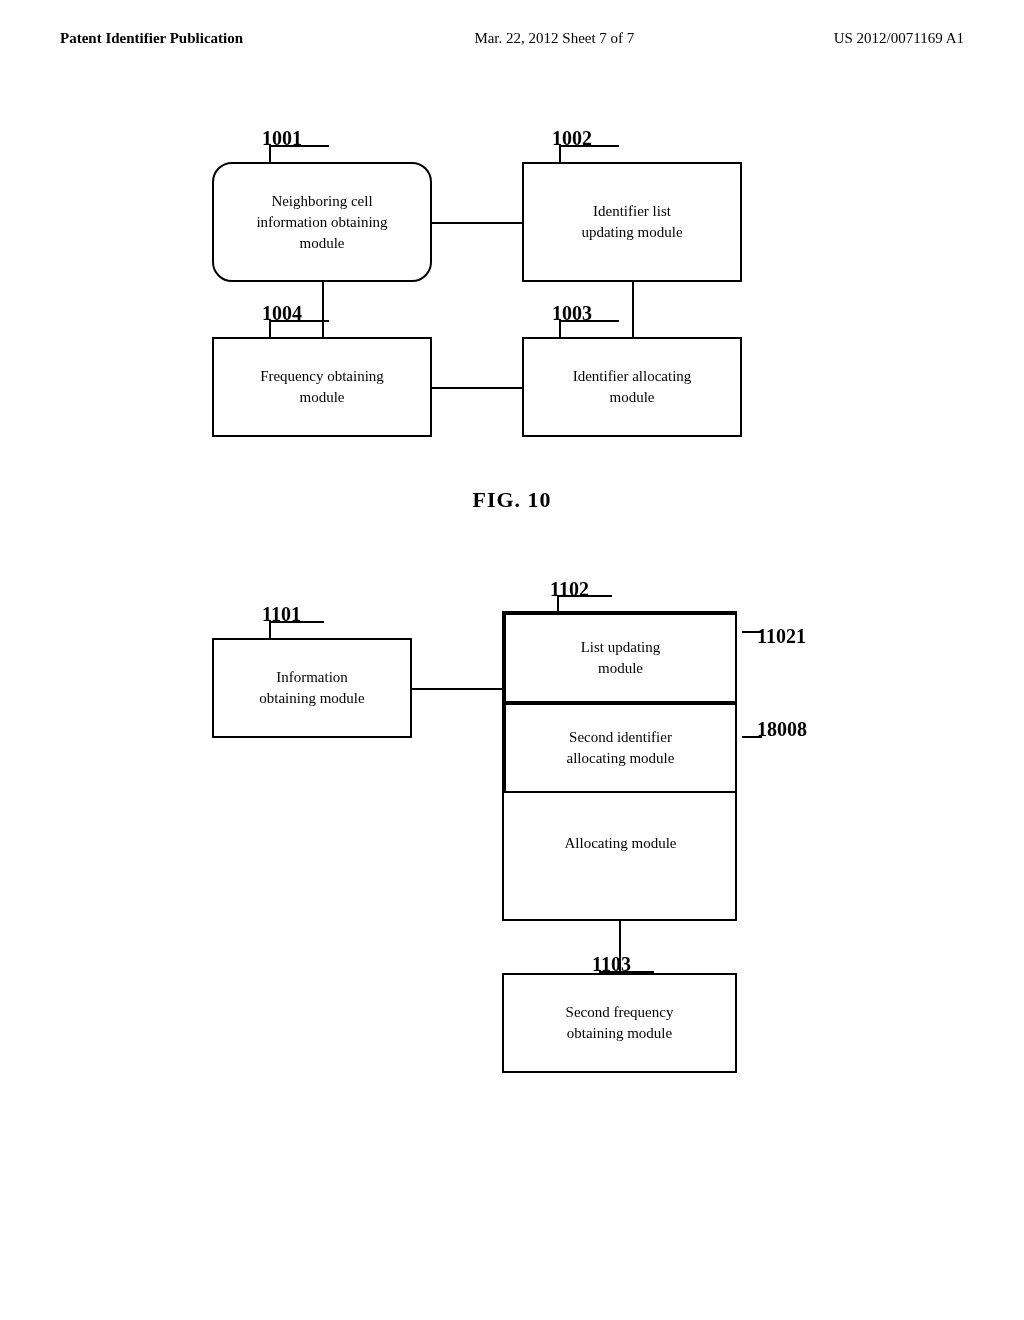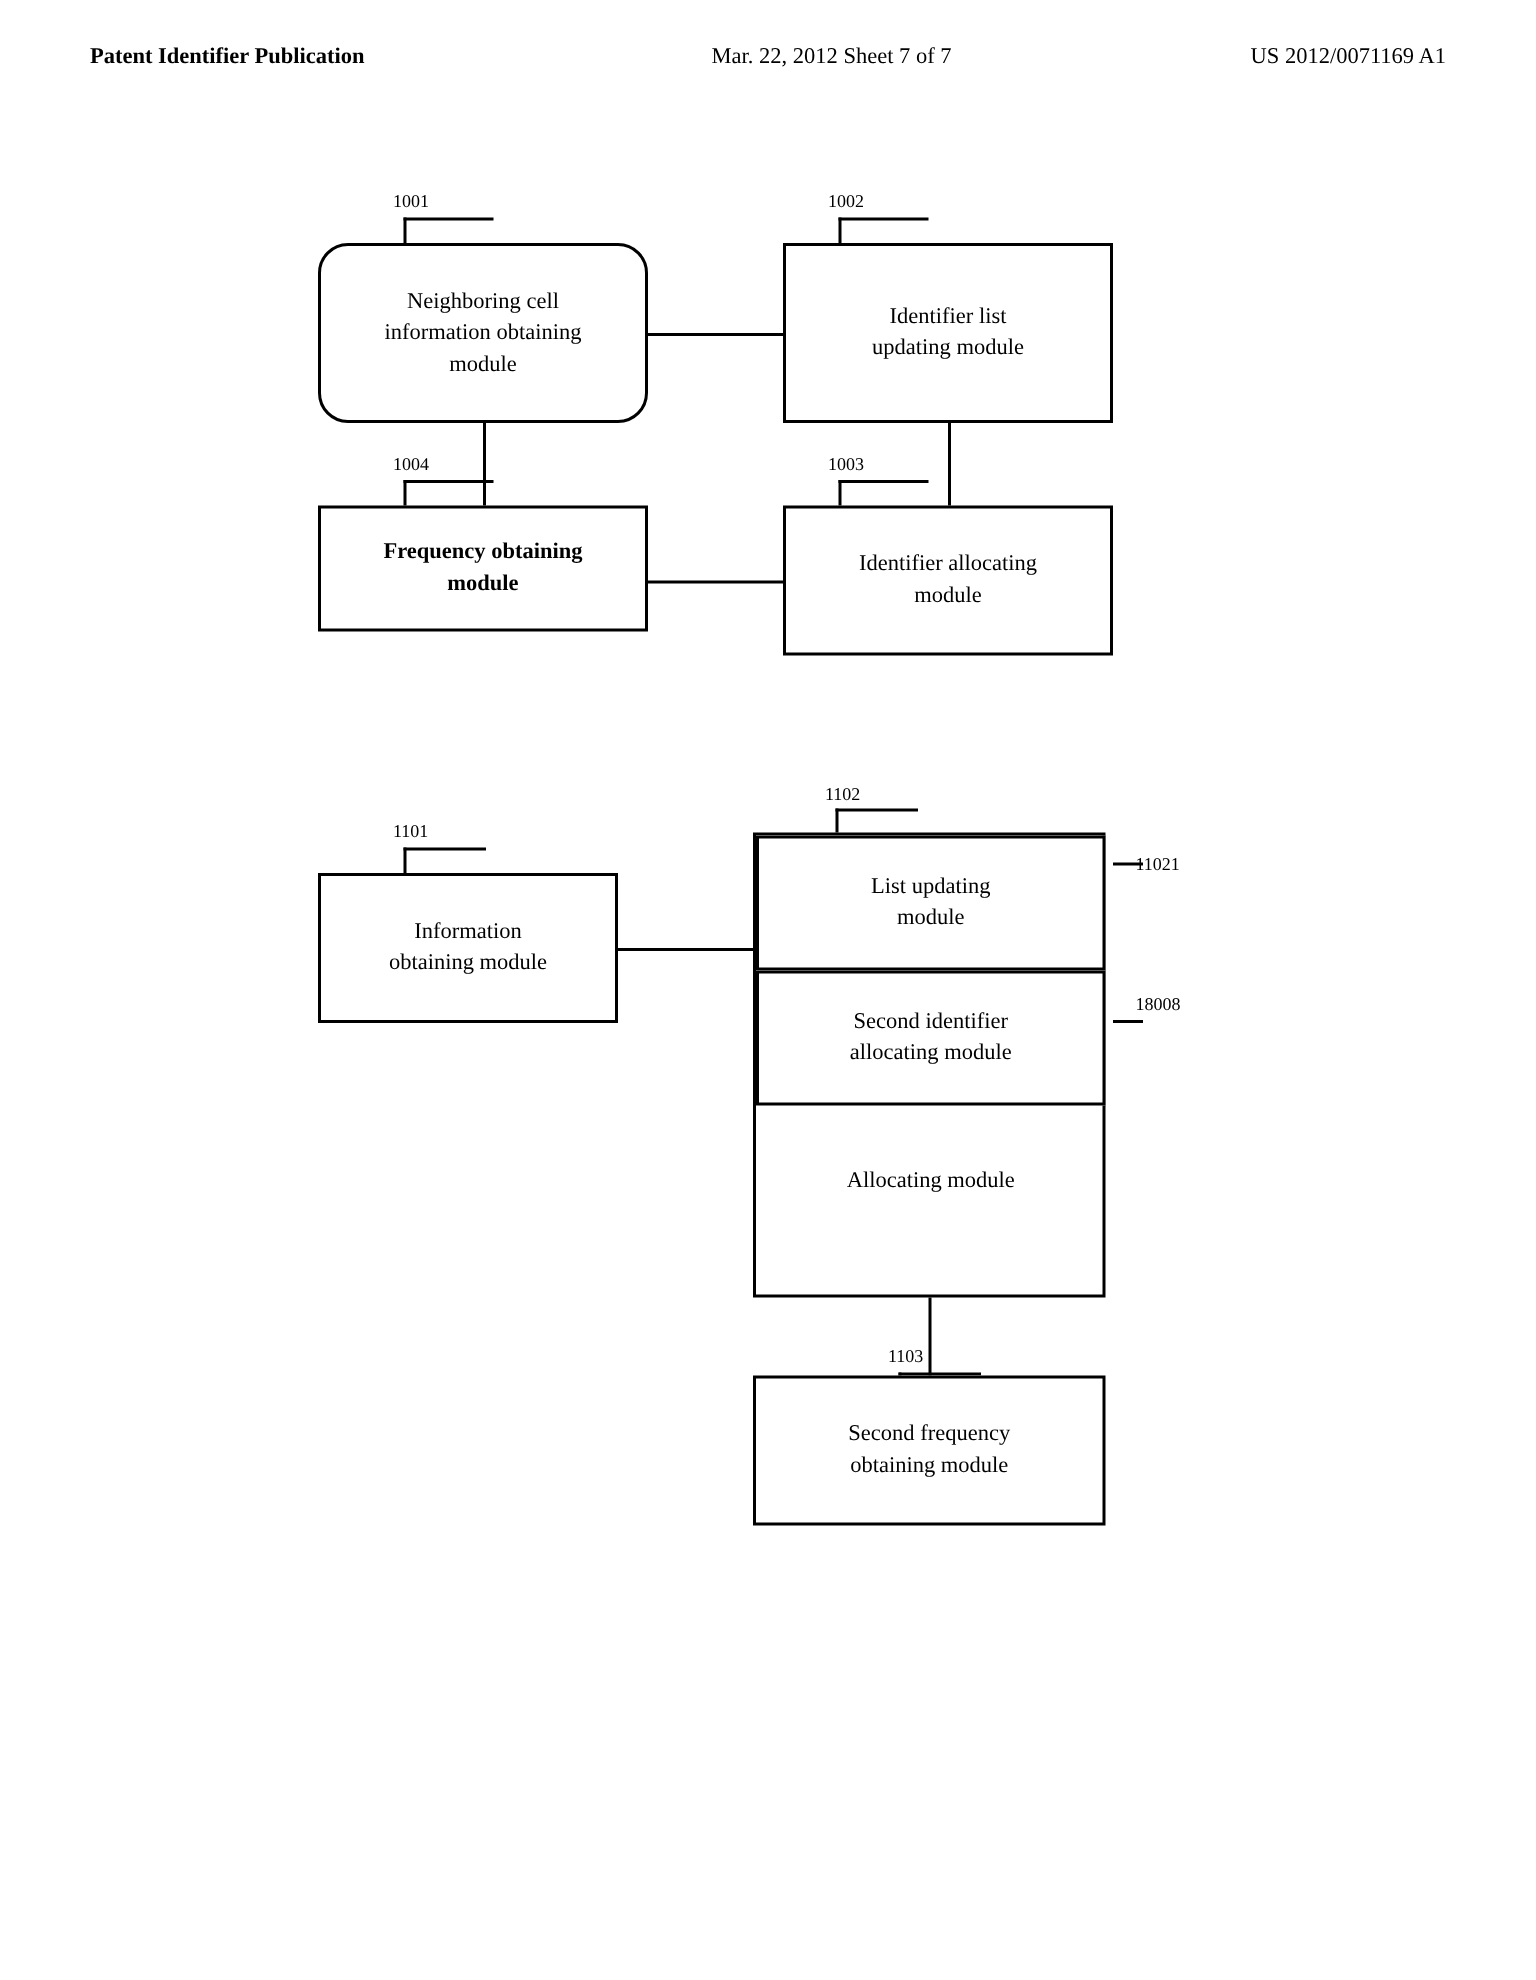--- a/index.html
+++ b/index.html
@@ -62,22 +62,22 @@
     .fig-label {
       text-align: center;
       font-size: 22px;
       font-weight: bold;
       margin-bottom: 40px;
       letter-spacing: 1px;
     }
 
     .bracket-label {
       position: absolute;
-      font-size: 12px;
-      font-weight: normal;
+      font-size: 20px;
+      font-weight: bold;
     }
 
     
     .line-h {
       position: absolute;
       border-top: 2px solid #000;
     }
     .line-v {
       position: absolute;
       border-left: 2px solid #000;
@@ -140,38 +140,39 @@
 module</span>
     </div>
 
     <div class="box" style="left: 360px; top: 65px; width: 220px; height: 120px;">
       <span style="white-space: pre-line; text-align: center;">Identifier list
 updating module</span>
     </div>
 
     <div class="line-h" style="left: 270px; top: 125px; width: 90px;"></div>
 
-    <div class="box" style="left: 50px; top: 240px; width: 220px; height: 84px; font-weight: bold;">
+    <div class="box" style="left: 50px; top: 240px; width: 220px; height: 100px;">
       <span style="white-space: pre-line;">Frequency obtaining
 module</span>
     </div>
 
     <div class="box" style="left: 360px; top: 240px; width: 220px; height: 100px;">
       <span style="white-space: pre-line;">Identifier allocating
 module</span>
     </div>
 
     <div class="line-v" style="left: 470px; top: 185px; height: 55px;"></div>
 
     <div class="line-h" style="left: 270px; top: 290px; width: 90px;"></div>
 
     <div class="line-v" style="left: 160px; top: 185px; height: 55px;"></div>
 
   </div>
 
+  <div class="fig-label">FIG. 10</div>
 
   <div class="fig11-container" style="margin-top: 20px;">
 
     <span class="bracket-label" style="left: 100px; top: 50px;">1101</span>
     <span class="bracket-label" style="left: 388px; top: 25px;">1102</span>
     <span class="bracket-label" style="left: 595px; top: 72px;">11021</span>
     <span class="bracket-label" style="left: 595px; top: 165px;">18008</span>
     <span class="bracket-label" style="left: 430px; top: 400px;">1103</span>
 
     <div class="line-h" style="left: 107px; top: 68px; width: 55px;"></div>

